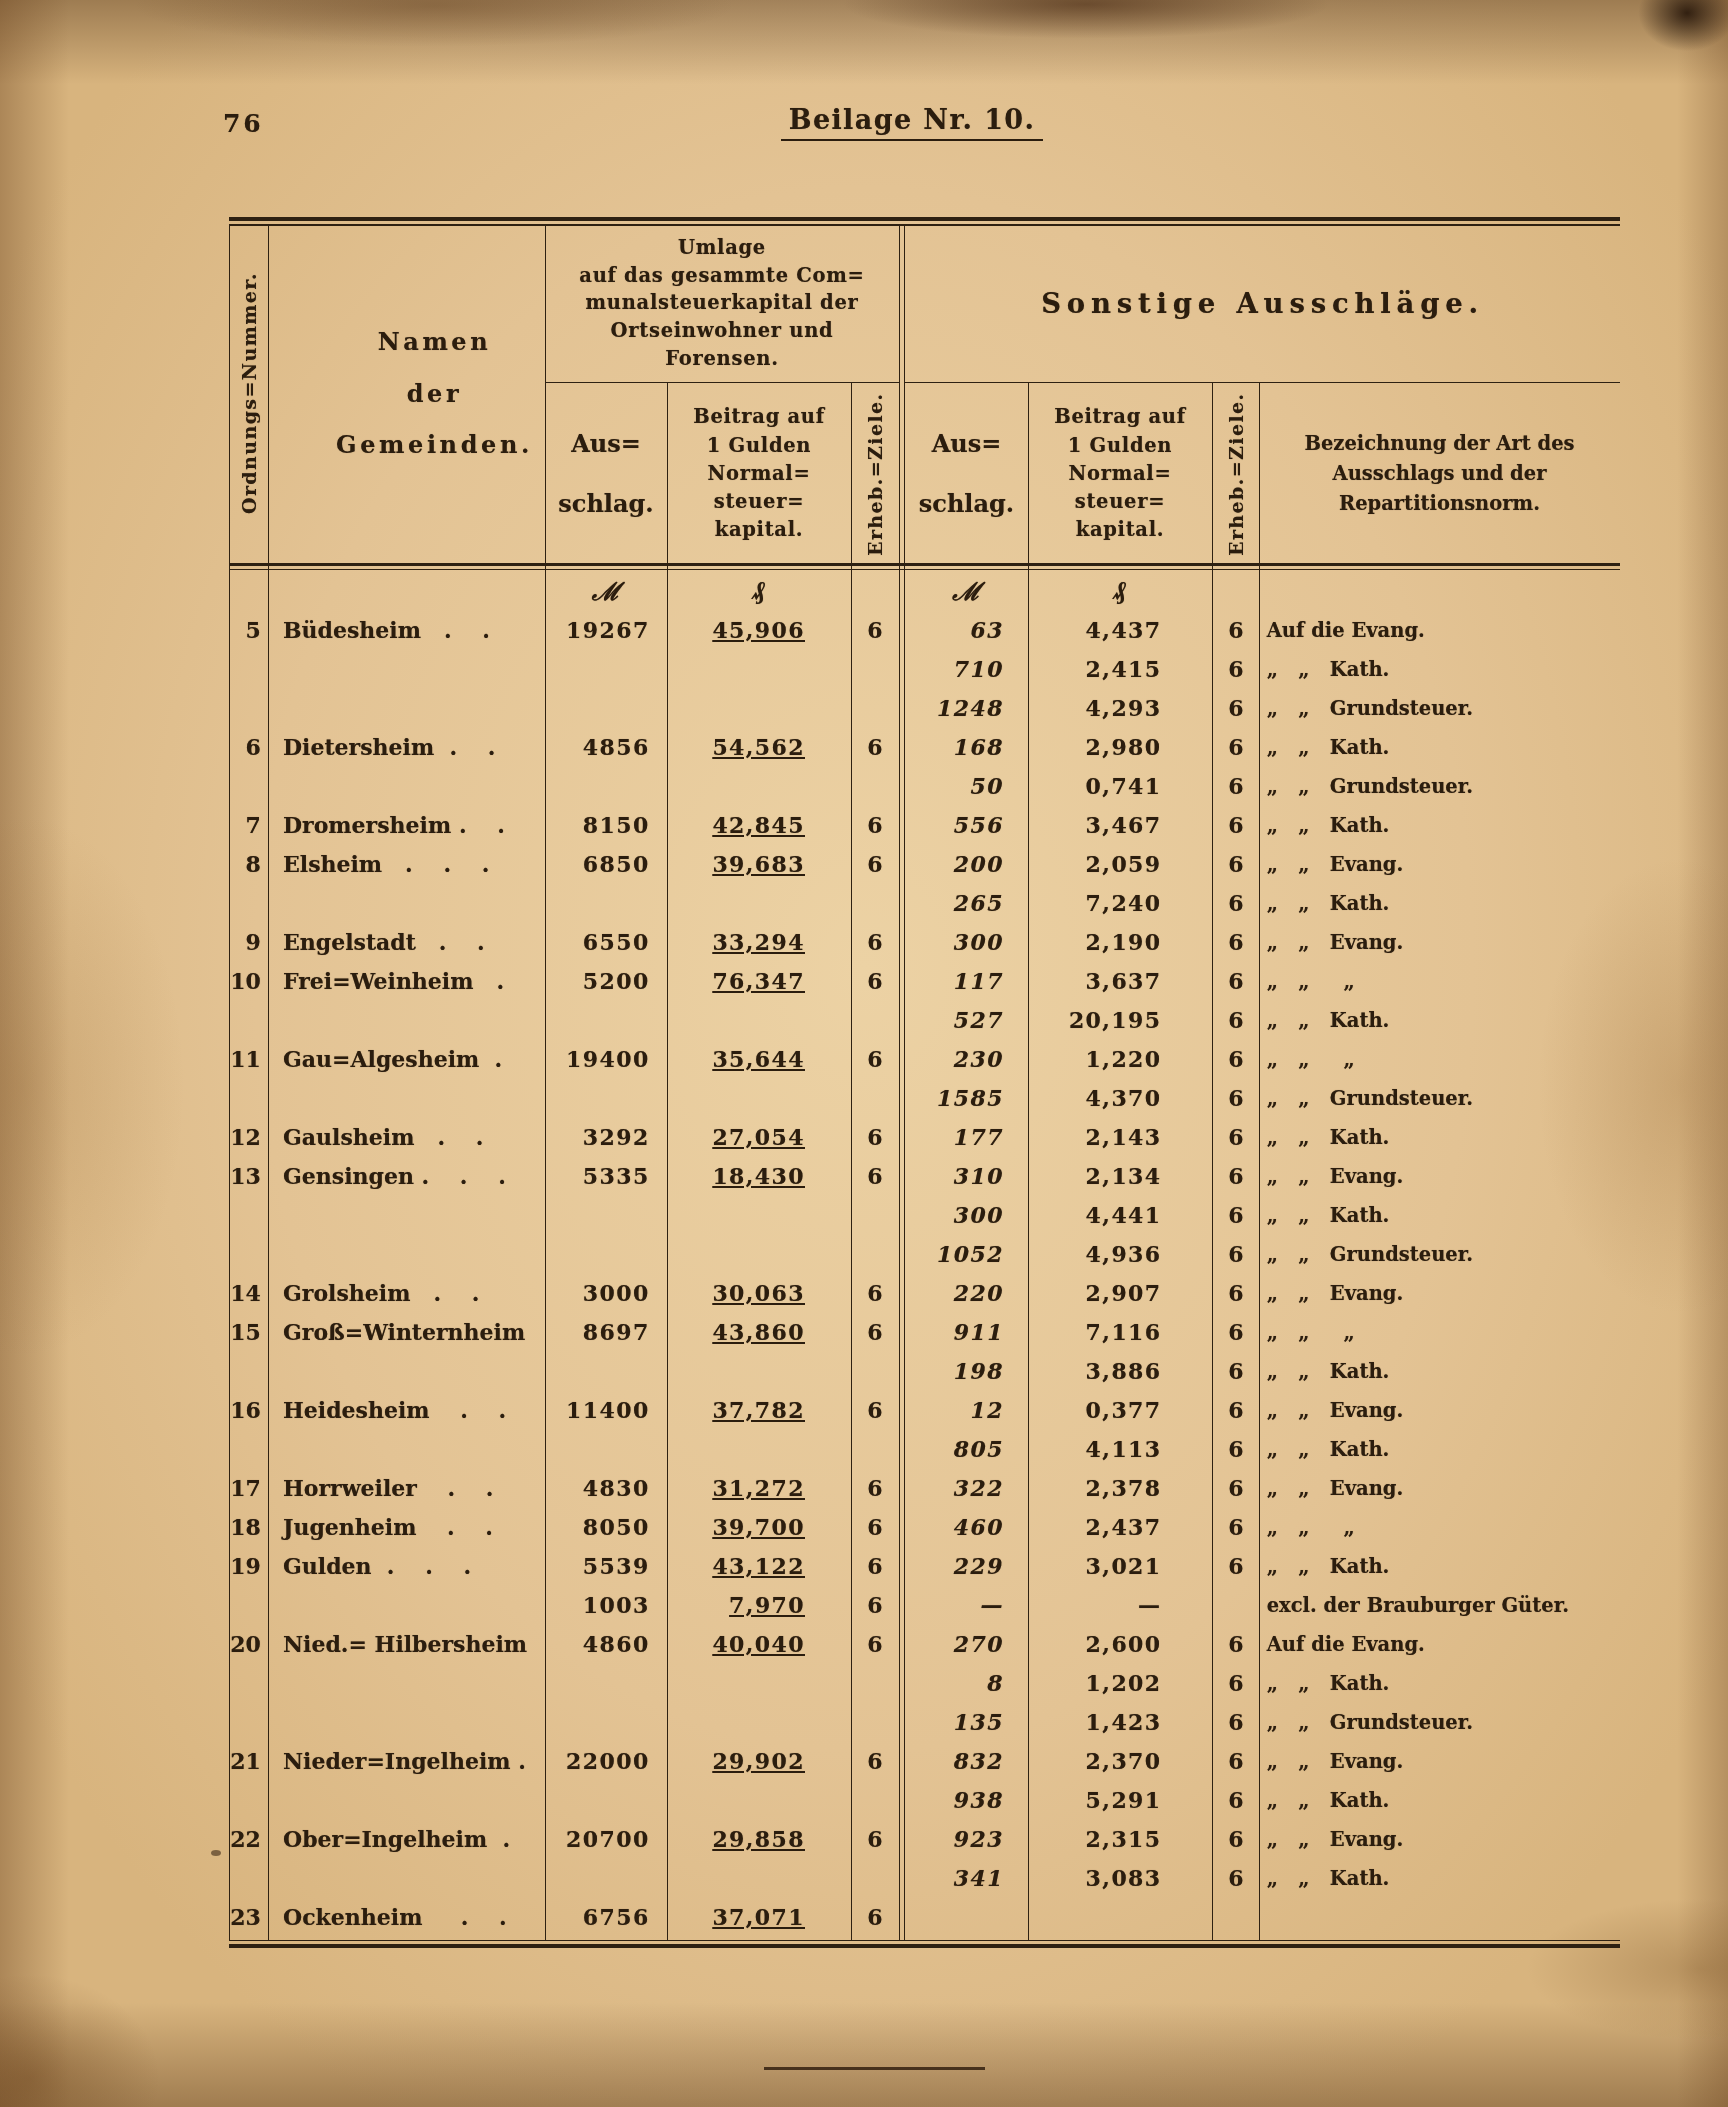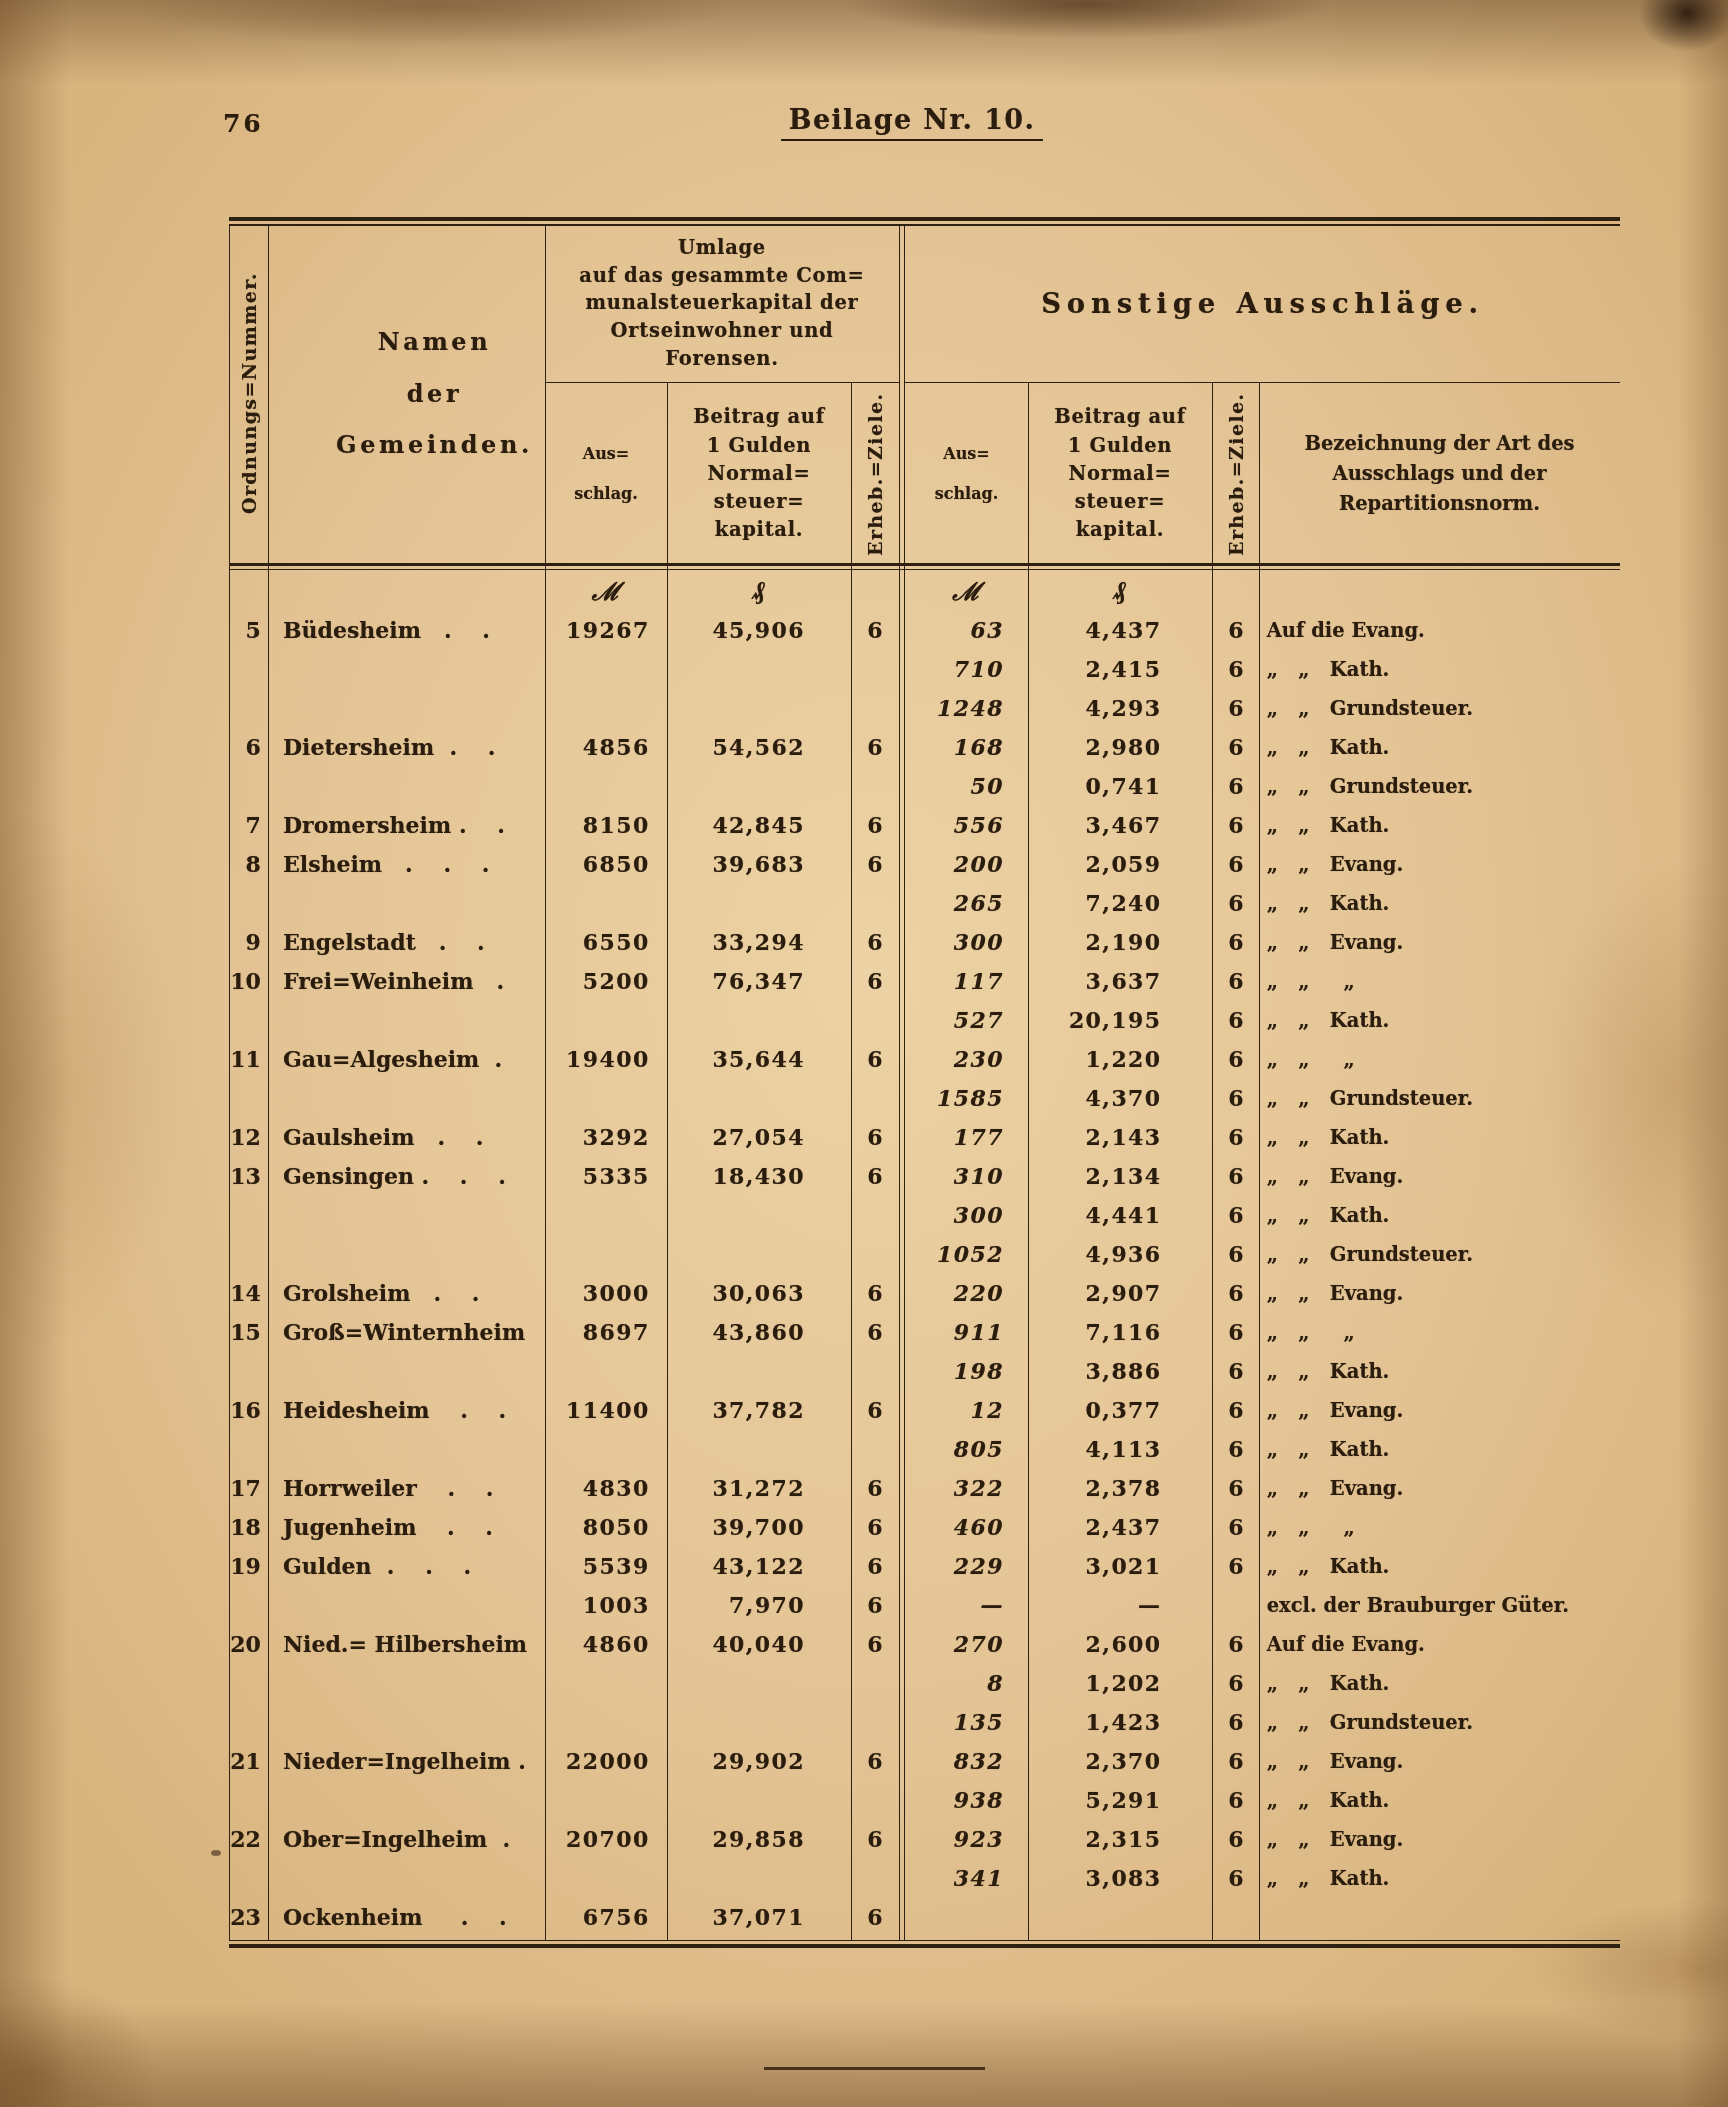--- a/index.html
+++ b/index.html
@@ -36,41 +36,41 @@
   .rule{position:absolute;background:#2e2112;}
 
   .hc{
     position:absolute;display:flex;align-items:center;justify-content:center;
     text-align:center;font-weight:700;white-space:pre-line;
   }
   .namen-head{font-size:24px;line-height:2.15;letter-spacing:3.6px;}
   .grp-umlage{font-size:19.5px;line-height:1.42;letter-spacing:0.7px;}
   .grp-sonstige{font-size:27.5px;letter-spacing:5.8px;}
   .subhead{font-size:19.5px;line-height:1.45;letter-spacing:0.7px;}
-  .aus-head{font-size:16px;line-height:2.5;}
+  .aus-head{font-size:24px;line-height:2.5;}
   .bez-head{font-size:19.5px;line-height:1.55;}
   .rot{writing-mode:vertical-rl;transform:rotate(180deg);font-size:19px;letter-spacing:1.4px;}
 
   .cur{
     position:absolute;top:356px;height:35px;display:flex;align-items:center;justify-content:center;
     font-size:24.6px;font-style:italic;font-weight:700;
   }
 
   #rows{position:absolute;left:0;top:394px;width:1391px;}
   .trow{
     display:grid;
     grid-template-columns:39px 277px 122px 184px 48px 6.5px 123px 184px 47px 361px;
     height:39px;line-height:39px;
     font-size:22px;font-weight:700;
   }
   .cell{overflow:visible;}
   .cell.ord{text-align:right;padding-right:7.2px;}
   .cell.name{padding-left:15px;white-space:pre;}
   .cell.u_aus{text-align:right;padding-right:17.4px;letter-spacing:1.4px;}
-  .cell.u_beitrag{text-align:right;padding-right:46px;letter-spacing:1.4px;}
+  .cell.u_beitrag{text-align:right;padding-right:46px;letter-spacing:1.4px;text-decoration:underline;}
   .cell.u_ziele{text-align:center;}
   .cell.s_aus{text-align:right;padding-right:24.6px;letter-spacing:1.4px;font-style:italic;}
   .cell.s_beitrag{text-align:right;padding-right:51px;letter-spacing:1.4px;}
   .cell.s_ziele{text-align:center;}
   .cell.bez{padding-left:7.2px;font-size:19.5px;white-space:pre;}
 
   .blot{position:absolute;border-radius:50%;background:rgba(45,28,12,0.55);filter:blur(0.7px);}
   .bottom-mark{position:absolute;left:764px;top:2067px;width:221px;height:2.9px;background:rgba(50,32,15,0.85);}
 </style>
 </head>

